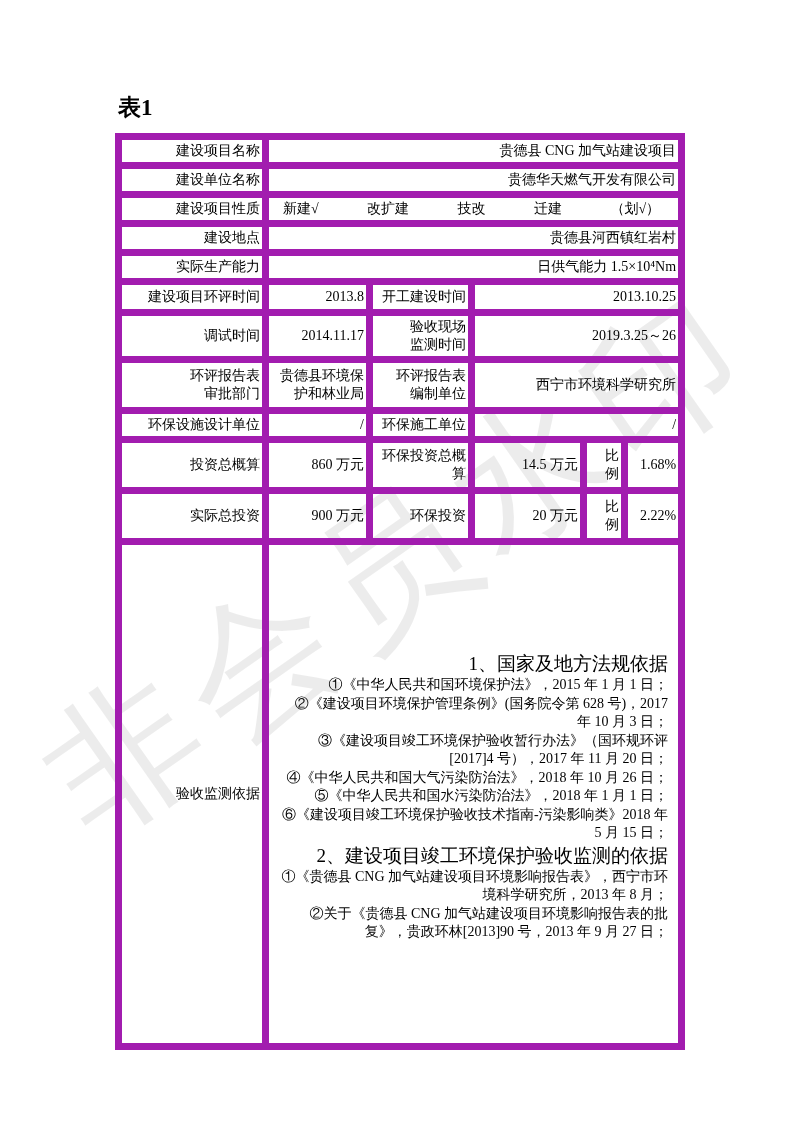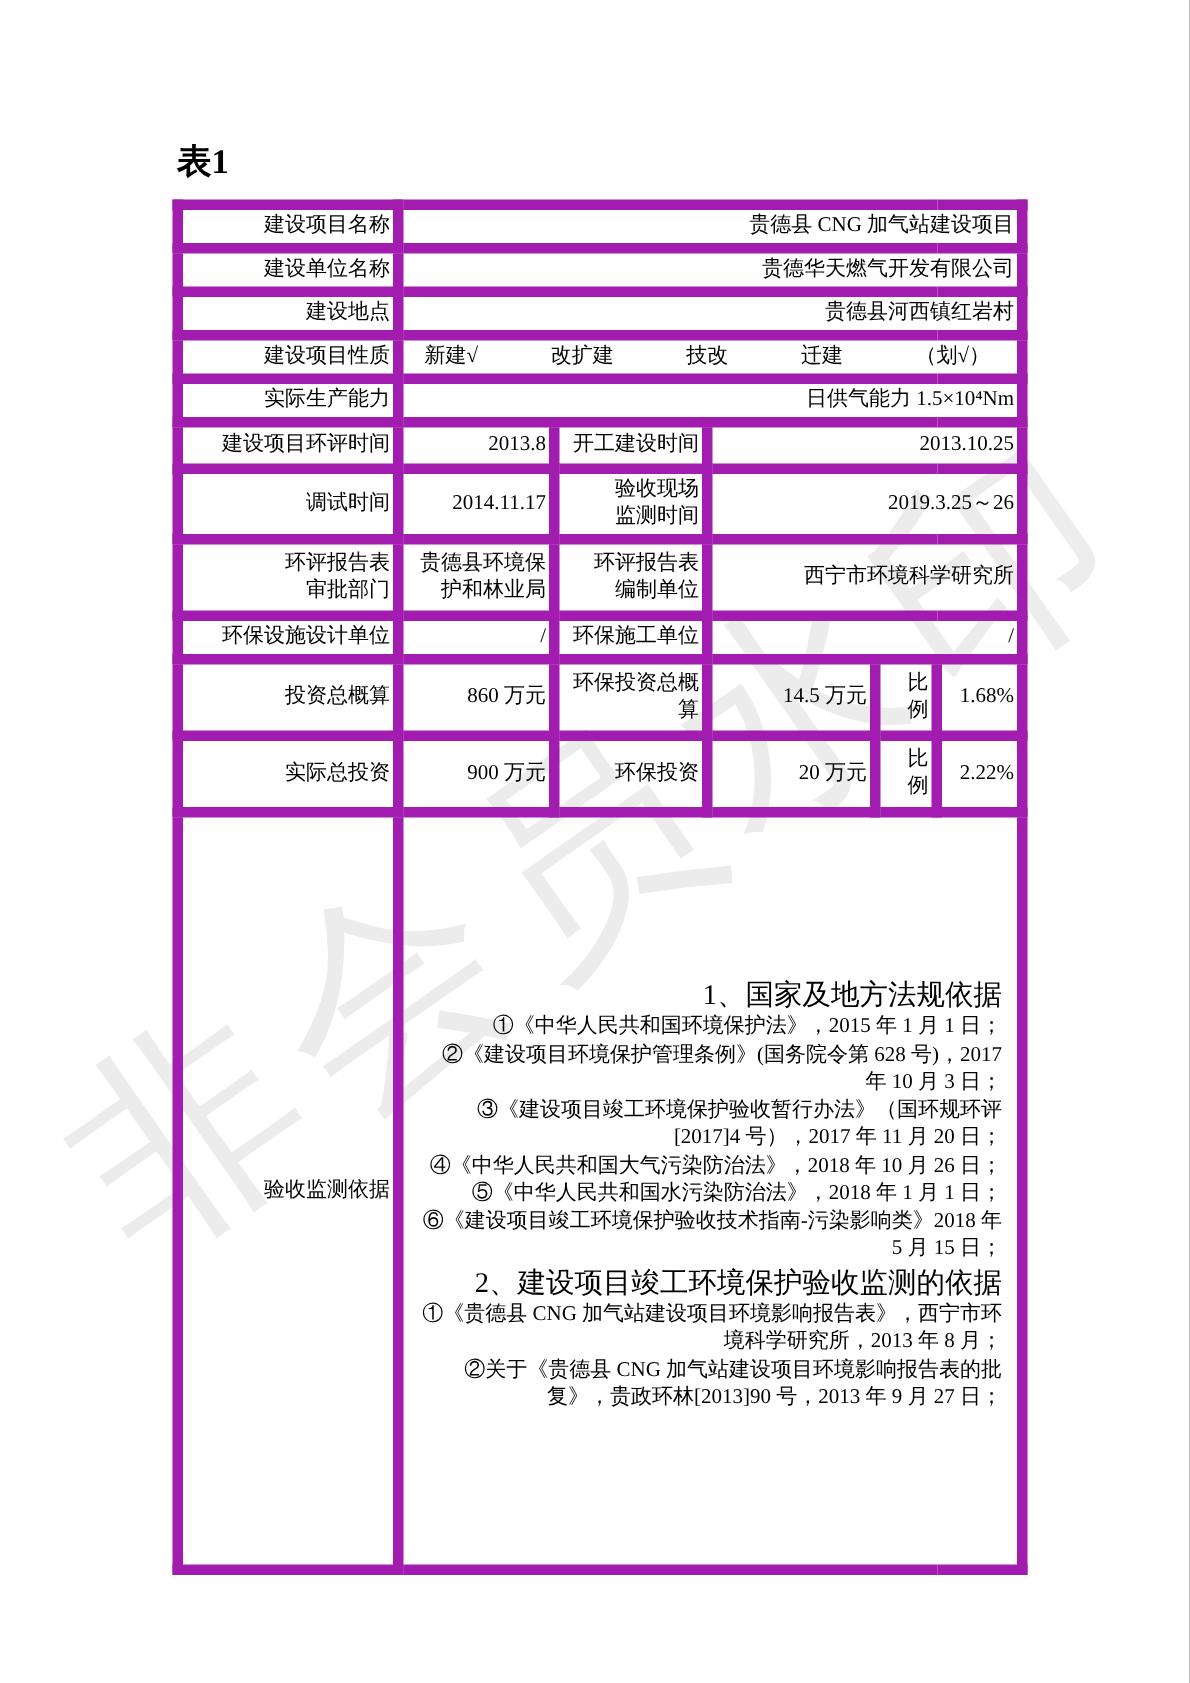--- a/index.html
+++ b/index.html
@@ -92,35 +92,35 @@
         <td>建设项目名称</td>
         <td colspan="5">贵德县 CNG 加气站建设项目</td>
       </tr>
 
       <tr class="h22">
         <td>建设单位名称</td>
         <td colspan="5">贵德华天燃气开发有限公司</td>
       </tr>
 
       <tr class="h22">
-        <td>建设地点</td>
-        <td colspan="5">贵德县河西镇红岩村</td>
-      </tr>
-
-      <tr class="h22">
         <td>建设项目性质</td>
         <td colspan="5" class="nature-cell">
           <div class="nature-inner">
             <span>新建√</span>
             <span>改扩建</span>
             <span>技改</span>
             <span>迁建</span>
             <span>（划√）</span>
           </div>
         </td>
+      </tr>
+
+      <tr class="h22">
+        <td>建设地点</td>
+        <td colspan="5">贵德县河西镇红岩村</td>
       </tr>
 
 
 
       <tr class="h22">
         <td>实际生产能力</td>
         <td colspan="5">日供气能力 1.5×10⁴Nm</td>
       </tr>
 
       <tr class="h24">

